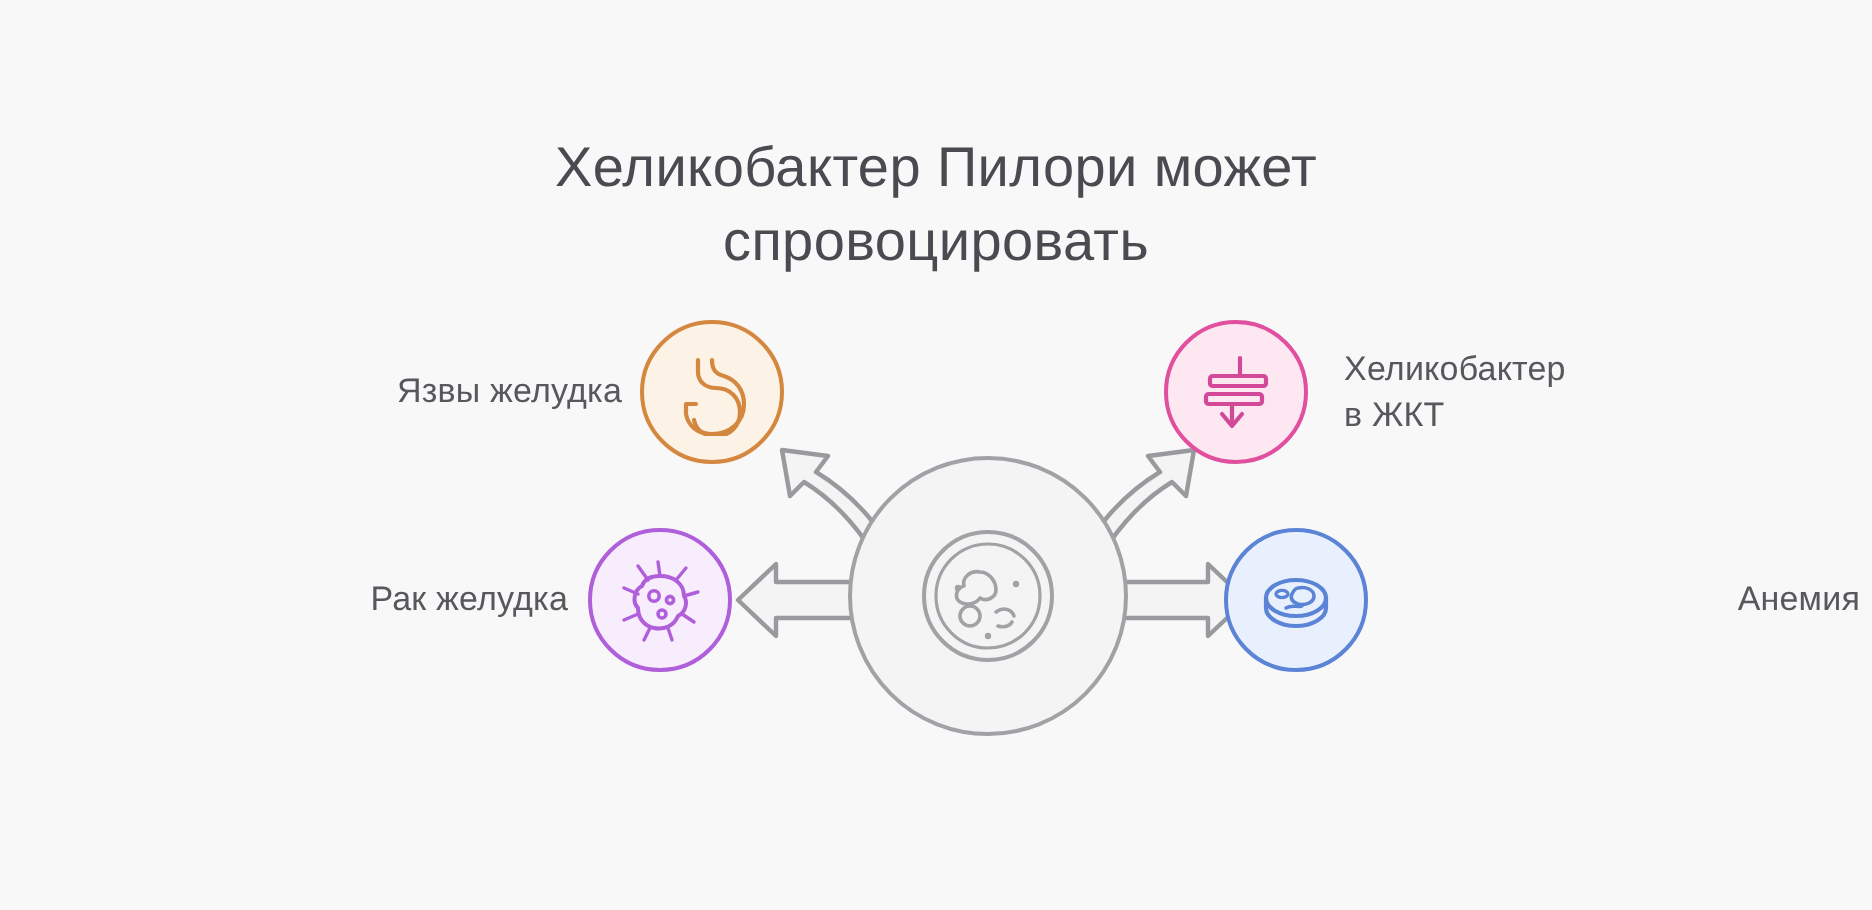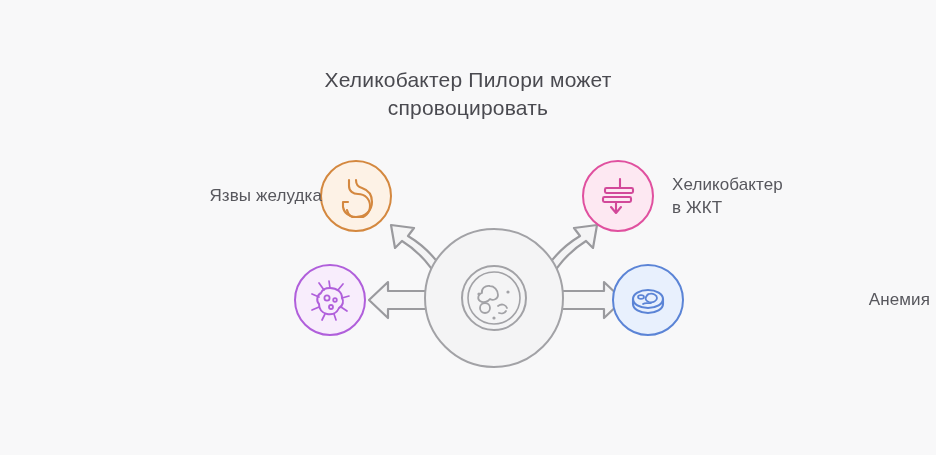--- a/index.html
+++ b/index.html
@@ -22,21 +22,21 @@
     height: 455px;
   }
 
   
   .title {
     position: absolute;
     left: 268px;
     top: 66px;
     width: 400px;
     text-align: center;
-    font-size: 21px;
+    font-size: 28px;
     font-weight: 400;
     line-height: 1.32;
     letter-spacing: 0.2px;
     color: #4a4a50;
     white-space: pre-line;
   }
 
   
   .hub {
     position: absolute;
@@ -83,21 +83,21 @@
   
   .label {
     position: absolute;
     font-size: 17px;
     font-weight: 400;
     line-height: 1.38;
     color: #57575d;
     letter-spacing: 0.1px;
     white-space: pre-line;
   }
-  .label-ulcer  { left: 12px;   top: 184px; width: 310px; text-align: right; }
+  .label-ulcer  { left: 1px;   top: 184px; width: 310px; text-align: right; }
   .label-cancer { left: 0px;   top: 288px; width: 284px; text-align: right; }
   .label-bleed  { left: 672px; top: 173px; width: 250px; text-align: left; }
   .label-anemia { left: 700px; top: 288px; width: 230px; text-align: right; }
 </style>
 </head>
 <body>
 
 <div id="stage">
 
   <div class="title">Хеликобактер Пилори может
@@ -152,20 +152,21 @@
         <path d="M17 36 L 14 42"></path>
         <path d="M11 29 L 4 32"></path>
         <path d="M11 19 L 4 16"></path>
         <path d="M16 12 L 11 5"></path>
       </g>
       <circle cx="19" cy="20" r="2.6" fill="none" stroke="#b05fdb" stroke-width="1.8"></circle>
       <circle cx="27" cy="22" r="1.8" fill="none" stroke="#b05fdb" stroke-width="1.8"></circle>
       <circle cx="23" cy="29" r="2" fill="none" stroke="#b05fdb" stroke-width="1.8"></circle>
     </svg>
   </div>
+  <div class="label label-cancer">Рак желудка</div>
 
   <div class="node node-bleed">
     <svg width="44" height="44" viewBox="0 0 44 44">
       <path d="M24 5 L 24 14" fill="none" stroke="#d2499a" stroke-width="2.1" stroke-linecap="round"></path>
       <rect x="9" y="14" width="28" height="5" rx="1.4" fill="none" stroke="#d2499a" stroke-width="2.1"></rect>
       <rect x="7" y="23" width="28" height="5" rx="1.4" fill="none" stroke="#d2499a" stroke-width="2.1"></rect>
       <path d="M20 28 L 20 38" fill="none" stroke="#d2499a" stroke-width="2.1" stroke-linecap="round"></path>
       <path d="M15 33 L 20 39 L 25 33" fill="none" stroke="#d2499a" stroke-width="2.1" stroke-linecap="round" stroke-linejoin="round"></path>
     </svg>
   </div>

